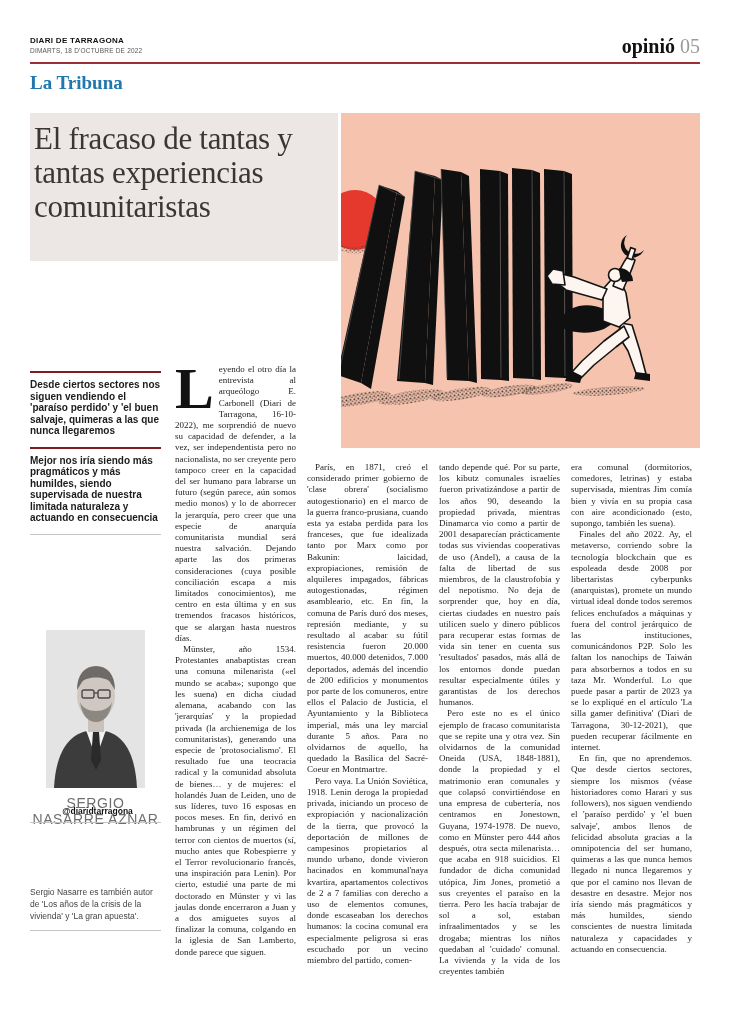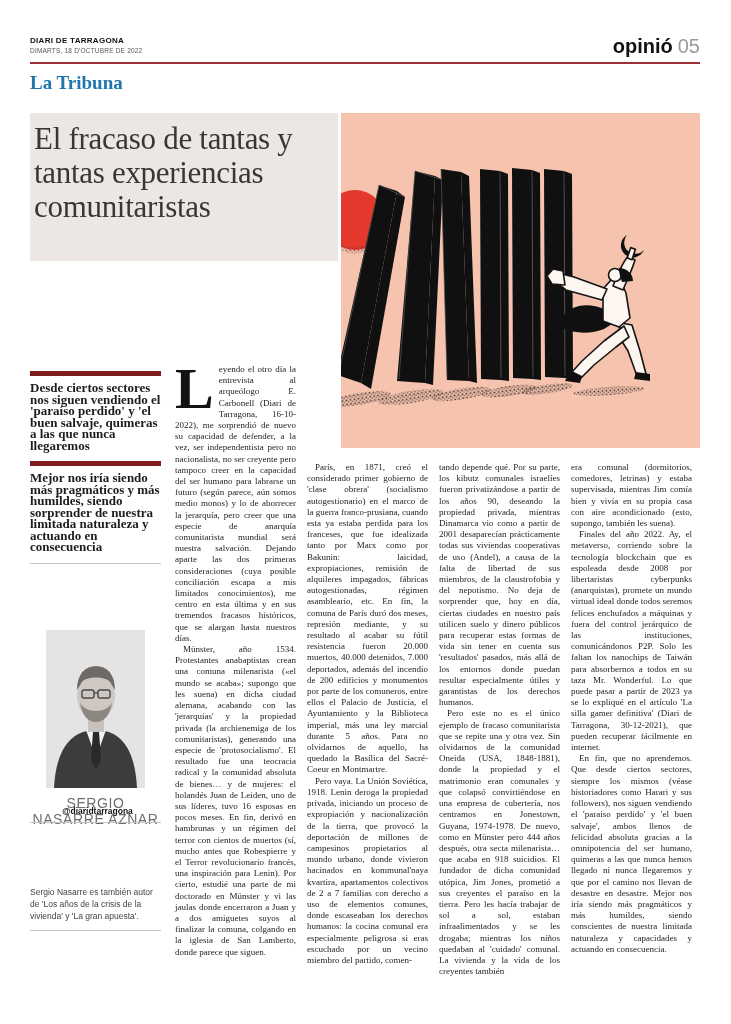--- a/index.html
+++ b/index.html
@@ -6,34 +6,34 @@
   .page {
     position:relative; width:731px; height:1024px; margin:0 auto;
     background:#ffffff; overflow:hidden;
     font-family:"Liberation Sans", sans-serif;
     -webkit-font-smoothing:antialiased;
   }
   
   .masthead { position:absolute; left:30px; top:36px; width:670px; display:flex; justify-content:space-between; align-items:flex-start; }
   .paper-name { font-size:8px; font-weight:bold; letter-spacing:.3px; color:#111; line-height:10px; }
   .issue-date { font-size:6.5px; color:#555; letter-spacing:.2px; line-height:9px; }
-  .section-slug { font-family:Liberation Sans, sans-serif; line-height:20px;text-align:right; }
+  .section-slug { font-family:Liberation Serif, serif; line-height:20px;text-align:right; }
   .section-slug .sec { font-size:20px; font-weight:bold; color:#111; }
   .section-slug .num { font-size:20px; font-weight:normal; color:#9a9a9a; margin-left:5px; }
   .top-rule { position:absolute; left:30px; top:62px; width:670px; height:2px; background:#9c2f33; }
   .tribuna { position:absolute; left:30px; top:72px; font-family:"Liberation Serif","DejaVu Serif",serif; font-weight:bold; font-size:19px; color:#2176ae; }
   
   .headline-box { position:absolute; left:30px; top:113px; width:308px; height:148px; background:#ece7e4; box-sizing:border-box; padding:9px 4px; }
   .headline { font-family:"Liberation Serif","DejaVu Serif",serif; font-weight:normal; font-size:31px; line-height:34px; color:#3a3637; letter-spacing:-.3px; }
   
   .illustration { position:absolute; left:341px; top:113px; width:359px; height:335px; }
   .illustration svg { display:block; }
   
   .sidebar { position:absolute; left:30px; top:371px; width:131px; }
-  .sb-quote { border-top:5px solid #7f1d1d; padding:6px 0 10px; font-size:13px; line-height:11.5px; font-weight:bold; color:#1c1c1c;font-family:Liberation Serif, serif; }
+  .sb-quote { border-top:2px solid #7f1d1d; padding:6px 0 10px; font-size:10px; line-height:11.5px; font-weight:bold; color:#1c1c1c; }
   .sb-endrule { border-top:1px solid #c4c4c4; height:0; }
   .author-photo { position:absolute; left:46px; top:630px; width:99px; height:158px; }
   .author-name { position:absolute; left:30px; top:795px; width:131px; text-align:center; font-size:14px; letter-spacing:.6px; color:#6e6e6e; }
   .author-handle { position:absolute; left:32px; top:806px; width:131px; text-align:center; font-size:8.5px; font-weight:bold; color:#111; }
   .sb-rule { position:absolute; left:30px; width:131px; border-top:1px solid #c4c4c4; height:0; }
   .author-title { position:absolute; left:30px; top:838px; width:131px; font-family:"Liberation Serif","DejaVu Serif",serif; font-weight:bold; font-size:16px; line-height:18px; color:#2176ae; }
   .author-bio { position:absolute; left:30px; top:886px; width:131px; font-size:8.5px; line-height:12px; color:#444; }
   
   .col { position:absolute; width:121px; font-family:"Liberation Serif","DejaVu Serif",serif;
          font-size:9px; line-height:11.2px; color:#1d1d1d; text-align:justify; hyphens:auto; }
@@ -141,21 +141,21 @@
         <path fill="#101010" stroke="none" d="M295,259 L309,261 L309,268 L293,266 Z"></path>
 
         <path fill="#101010" stroke="none" d="M286,122 a 12,12 0 1 0 17,15 a 9,9 0 1 1 -17,-15 Z"></path>
         <rect fill="#fdf5ef" x="288" y="135" width="5" height="11" transform="rotate(18 290 140)"></rect>
       </g>
     </svg>
   </div>
 
   <div class="sidebar">
     <div class="sb-quote">Desde ciertos sectores nos siguen vendiendo el 'paraíso perdido' y 'el buen salvaje, quimeras a las que nunca llegaremos</div>
-    <div class="sb-quote">Mejor nos iría siendo más pragmáticos y más humildes, siendo sorprender de nuestra limitada naturaleza y actuando en consecuencia</div>
+    <div class="sb-quote">Mejor nos iría siendo más pragmáticos y más humildes, siendo supervisada de nuestra limitada naturaleza y actuando en consecuencia</div>
     <div class="sb-endrule"></div>
   </div>
 
   <div class="author-photo">
     <svg width="99" height="158" viewBox="0 0 99 158">
       <rect width="99" height="158" fill="#e9e9e9"></rect>
       <rect width="99" height="158" fill="#dcdcdc" opacity=".4"></rect>
 
       <path d="M8,158 C10,118 26,100 50,100 C74,100 89,118 91,158 Z" fill="#3c3c3c"></path>
       <path d="M40,100 L50,128 L60,100 Z" fill="#f2f2f2"></path>

